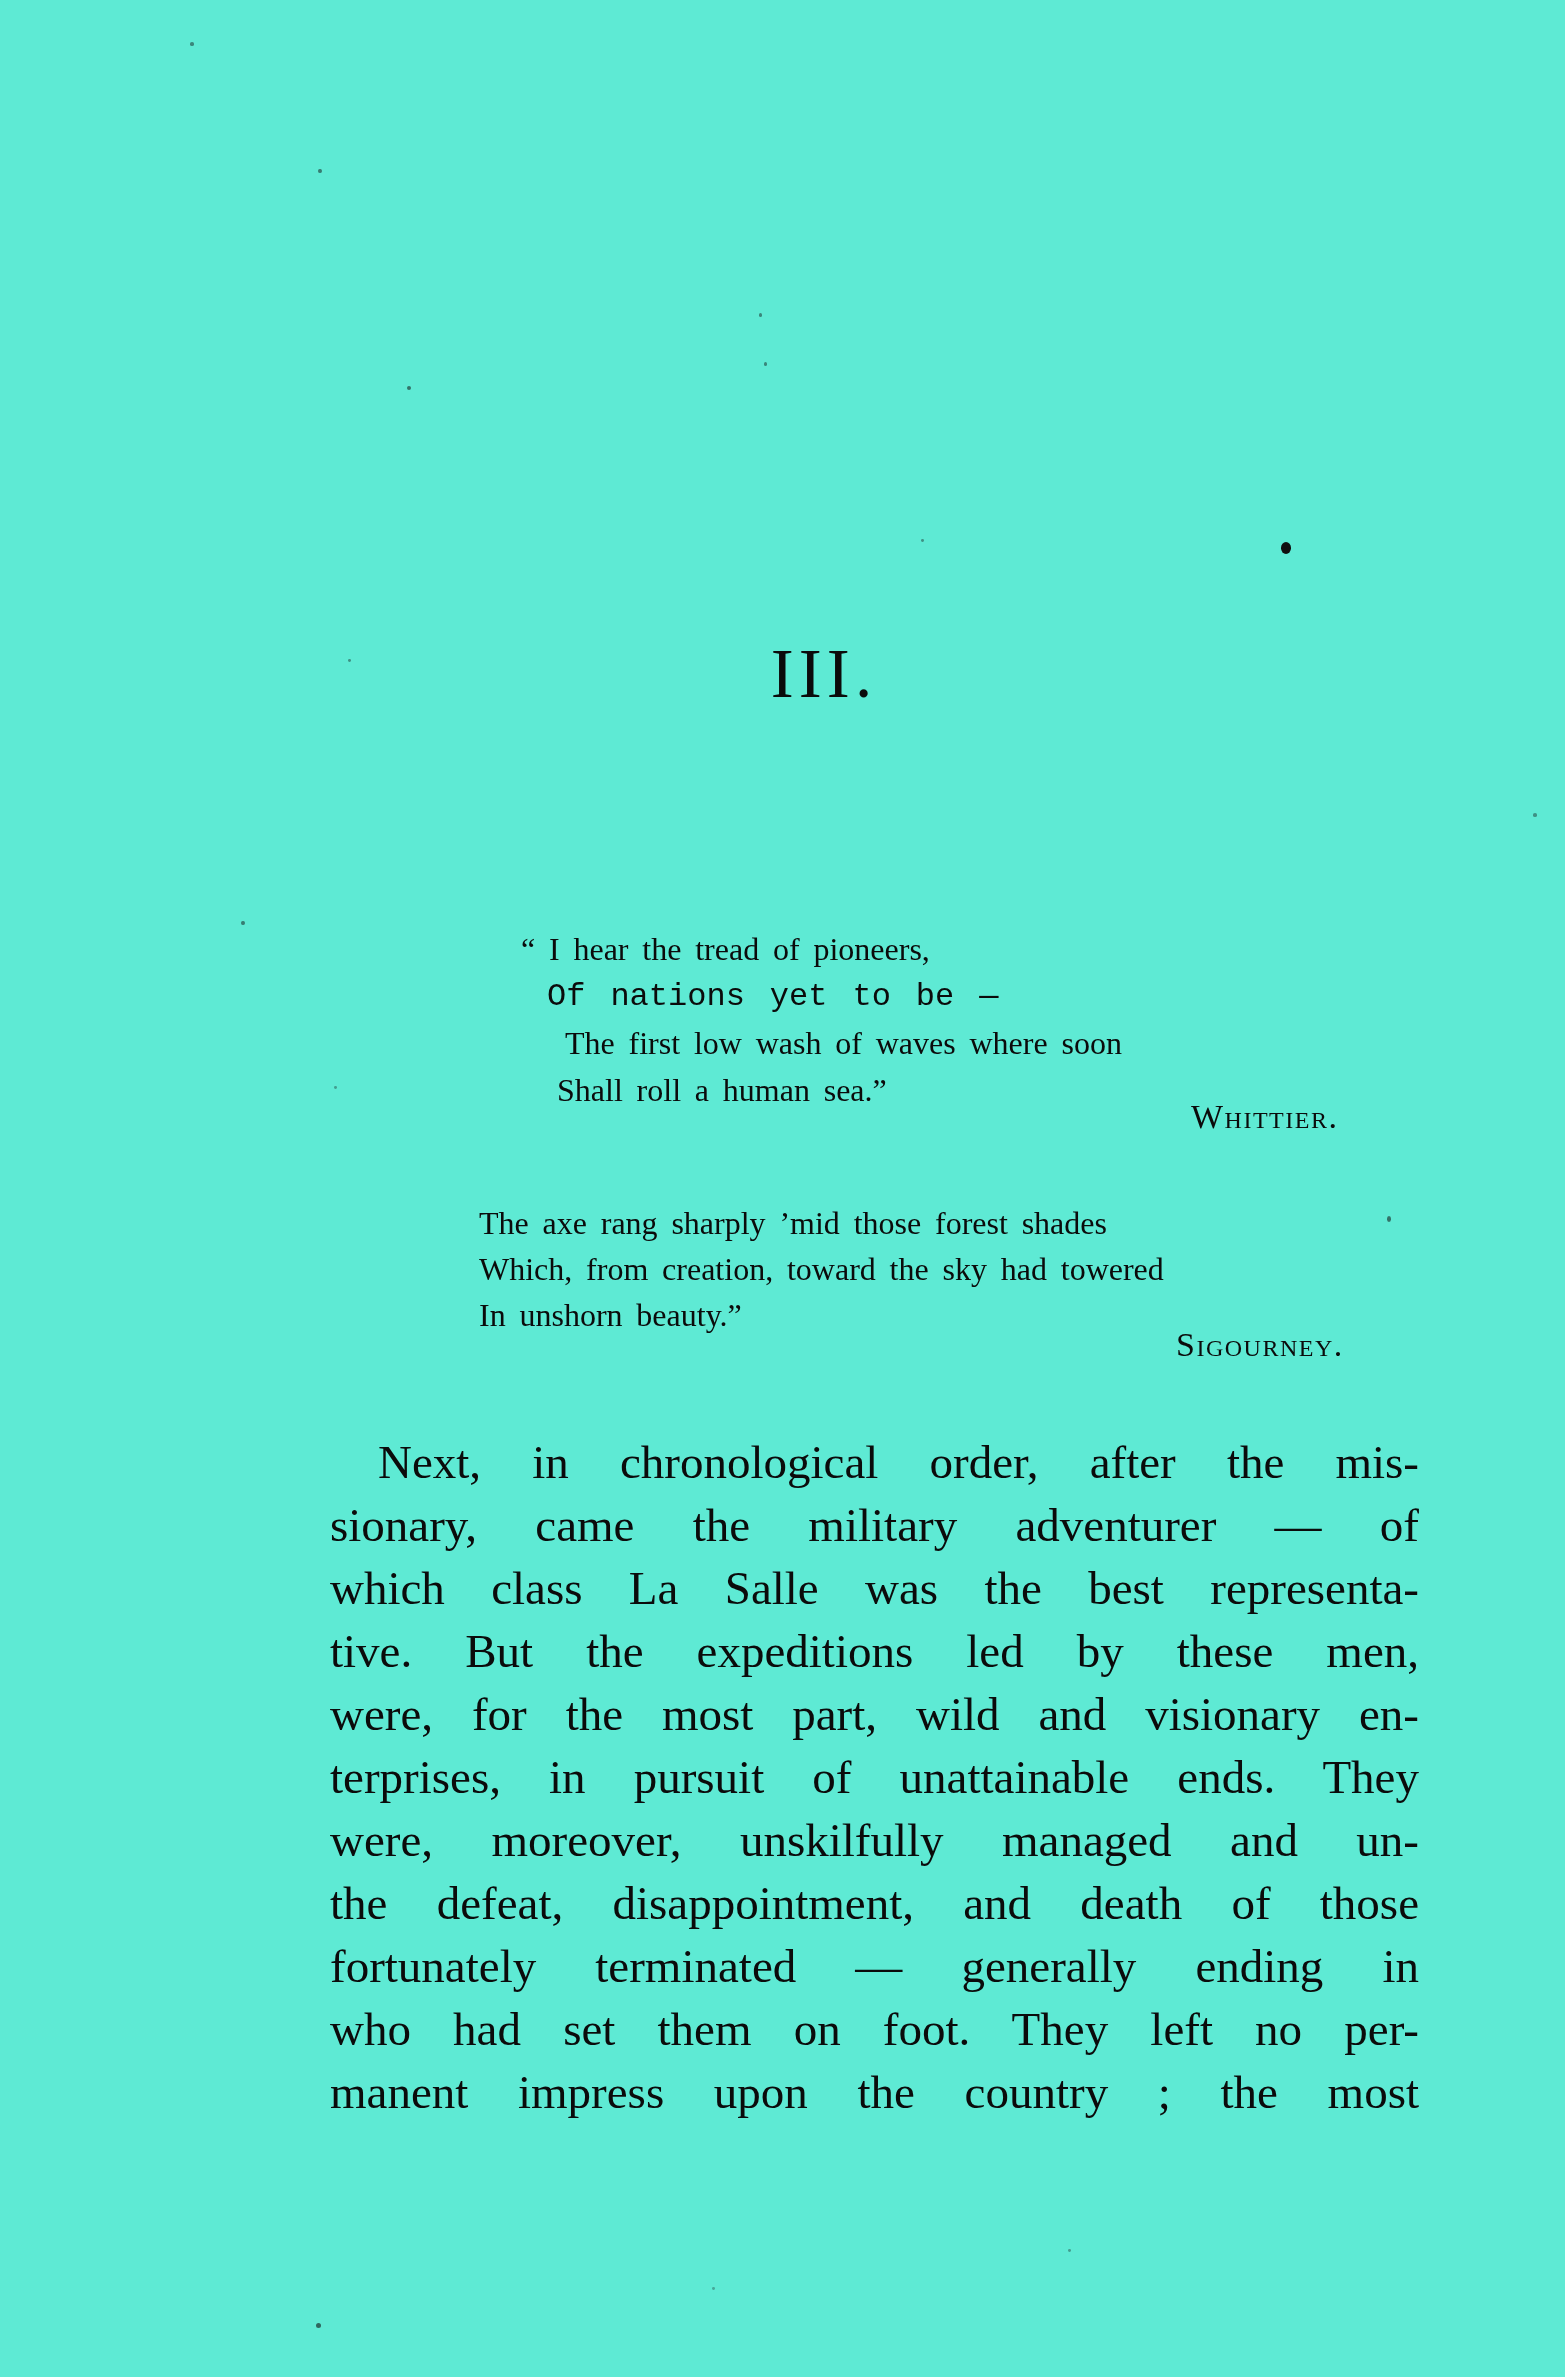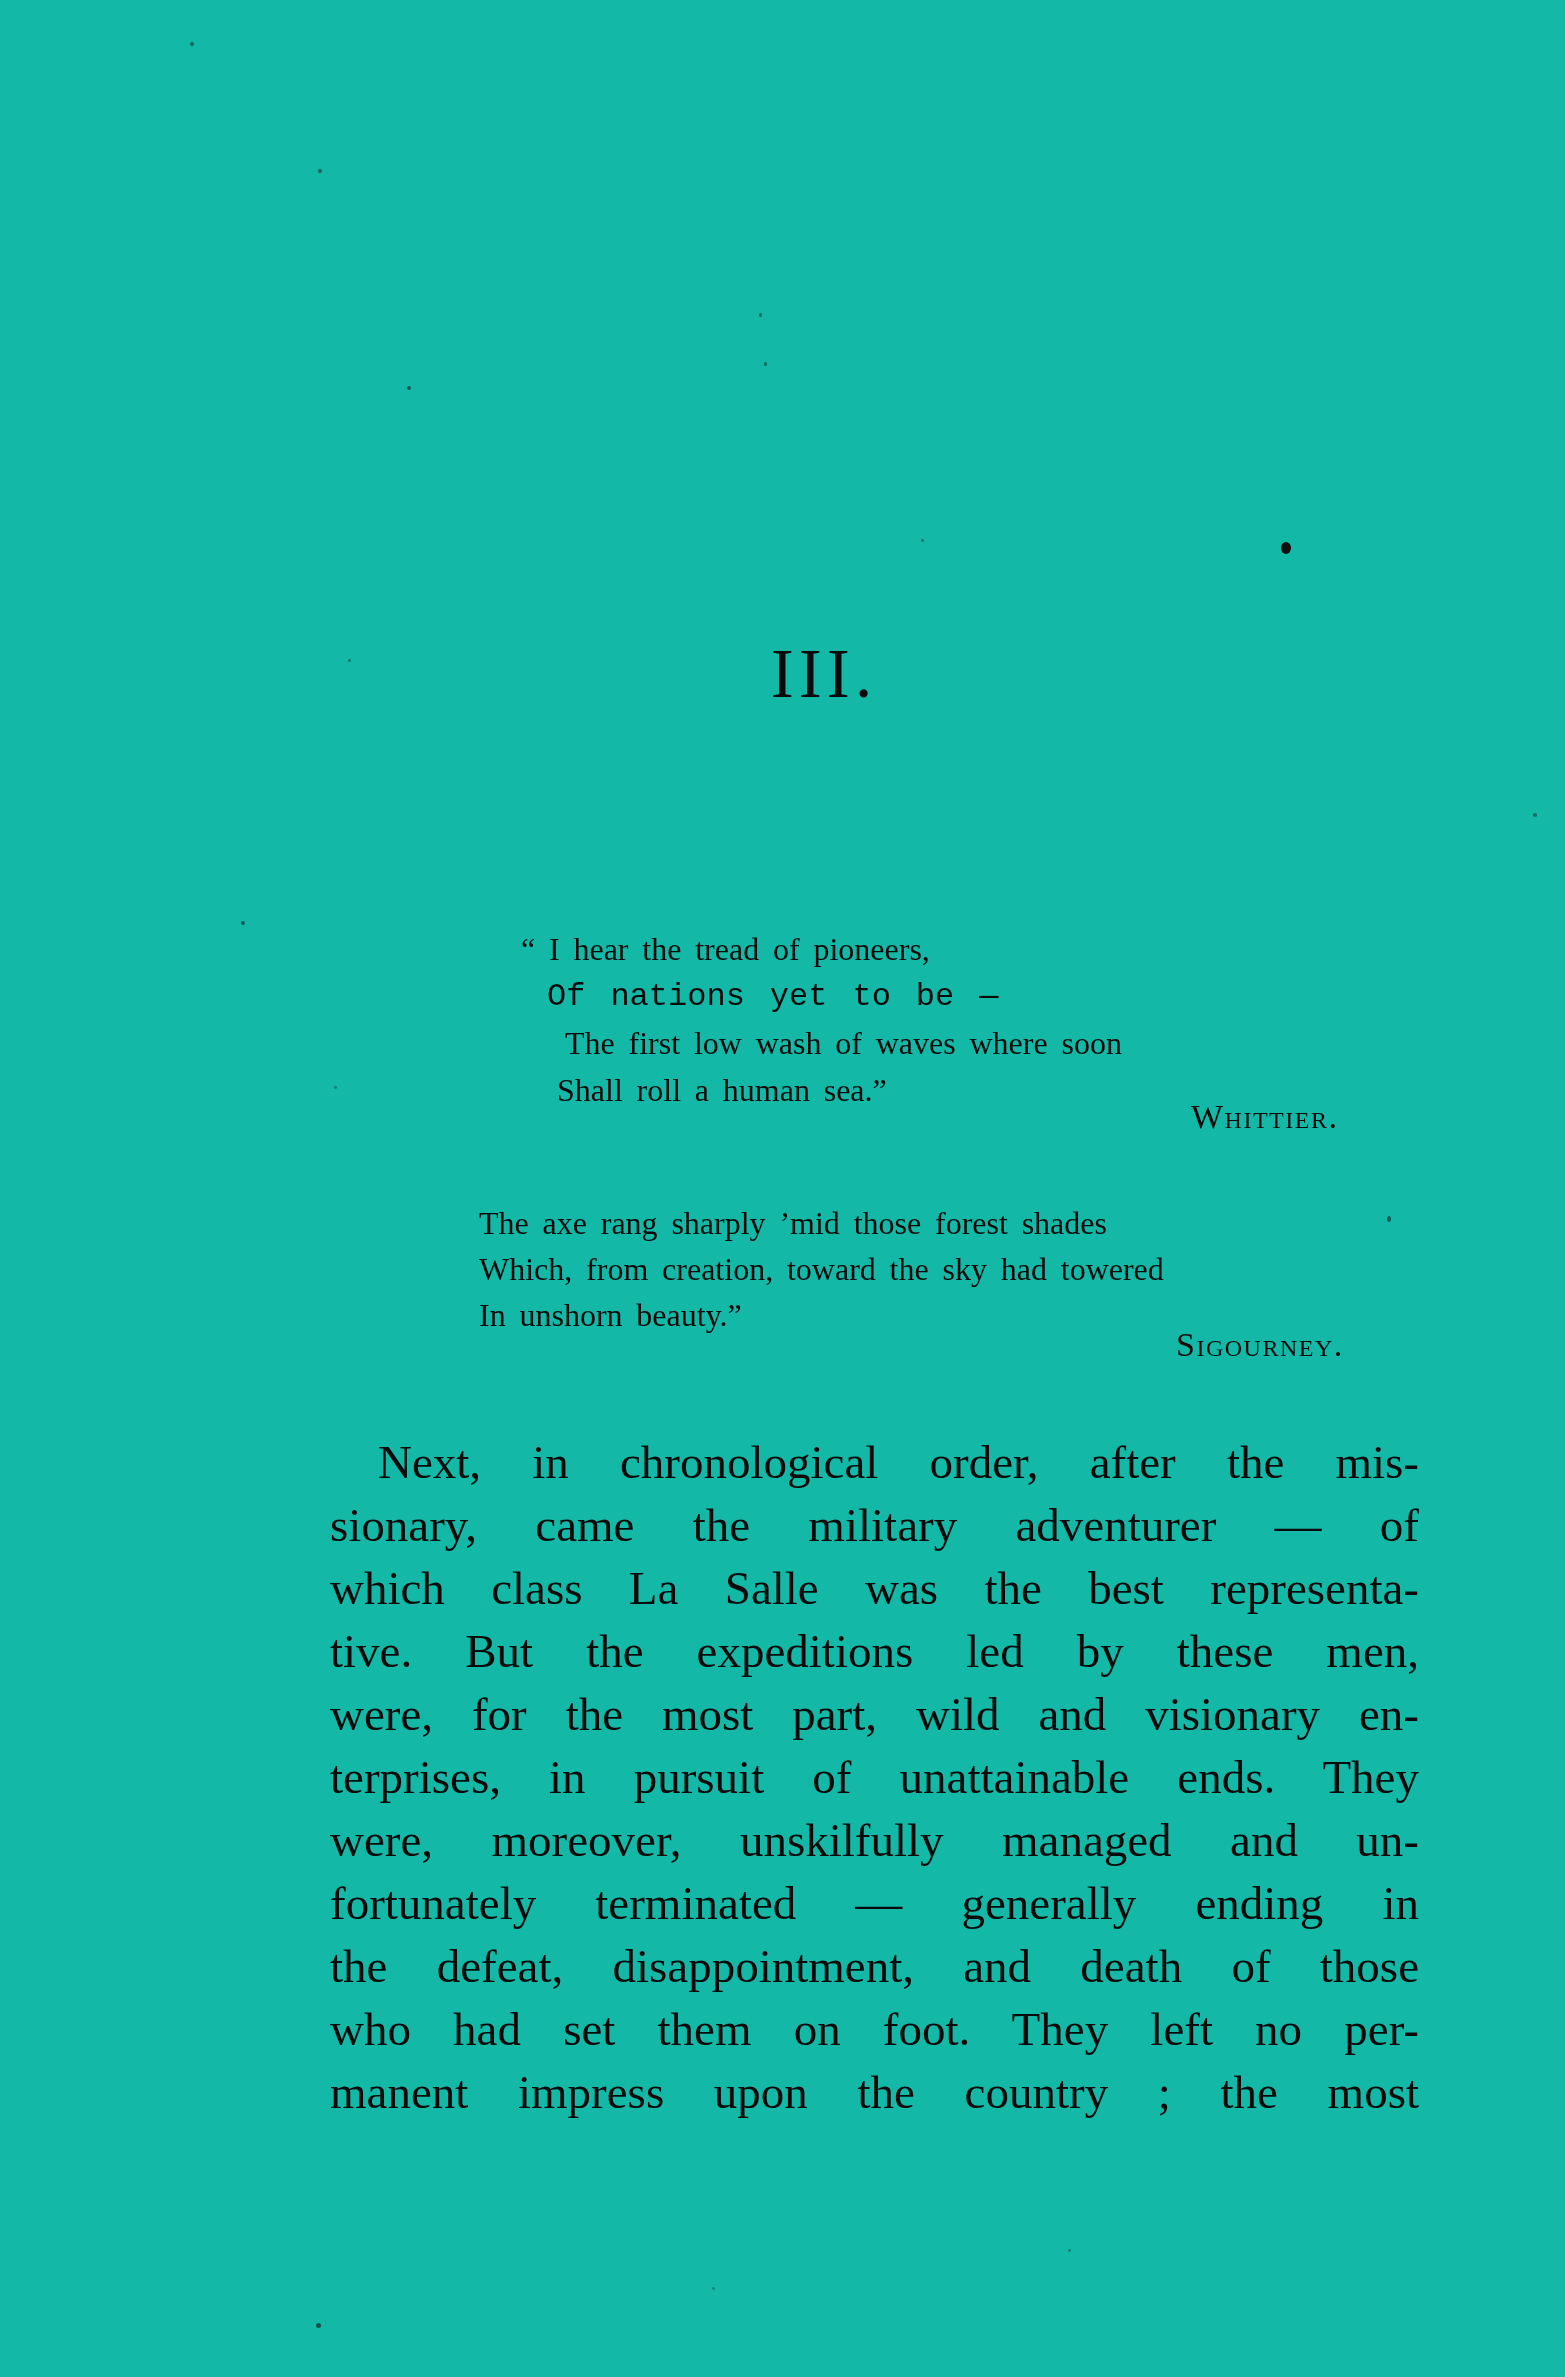--- a/index.html
+++ b/index.html
@@ -4,21 +4,21 @@
 <style>
   html, body {
     margin: 0;
     padding: 0;
     background: #ffffff;
   }
   #page {
     position: relative;
     width: 1566px;
     height: 2377px;
-    background: #14b8a6;
+    background: #5eead4;
     overflow: hidden;
     font-family: "Liberation Serif", "DejaVu Serif", serif;
     color: #0b0b0b;
   }
 
   
   #chapter-number {
     position: absolute;
     top: 640px;
     left: 82px;
@@ -155,20 +155,20 @@
   <div id="attribution-2" class="attribution">Sigourney.</div>
 
   <div id="body-paragraph">
     <div class="body-line first-line">Next, in chronological order, after the mis-</div>
     <div class="body-line">sionary, came the military adventurer — of</div>
     <div class="body-line">which class La Salle was the best representa-</div>
     <div class="body-line">tive. But the expeditions led by these men,</div>
     <div class="body-line">were, for the most part, wild and visionary en-</div>
     <div class="body-line">terprises, in pursuit of unattainable ends. They</div>
     <div class="body-line">were, moreover, unskilfully managed and un-</div>
+    <div class="body-line">the defeat, disappointment, and death of those</div>
     <div class="body-line">fortunately terminated — generally ending in</div>
-    <div class="body-line">the defeat, disappointment, and death of those</div>
     <div class="body-line">who had set them on foot. They left no per-</div>
     <div class="body-line">manent impress upon the country ; the most</div>
   </div>
 
 </div>
 
 
 </body></html>

